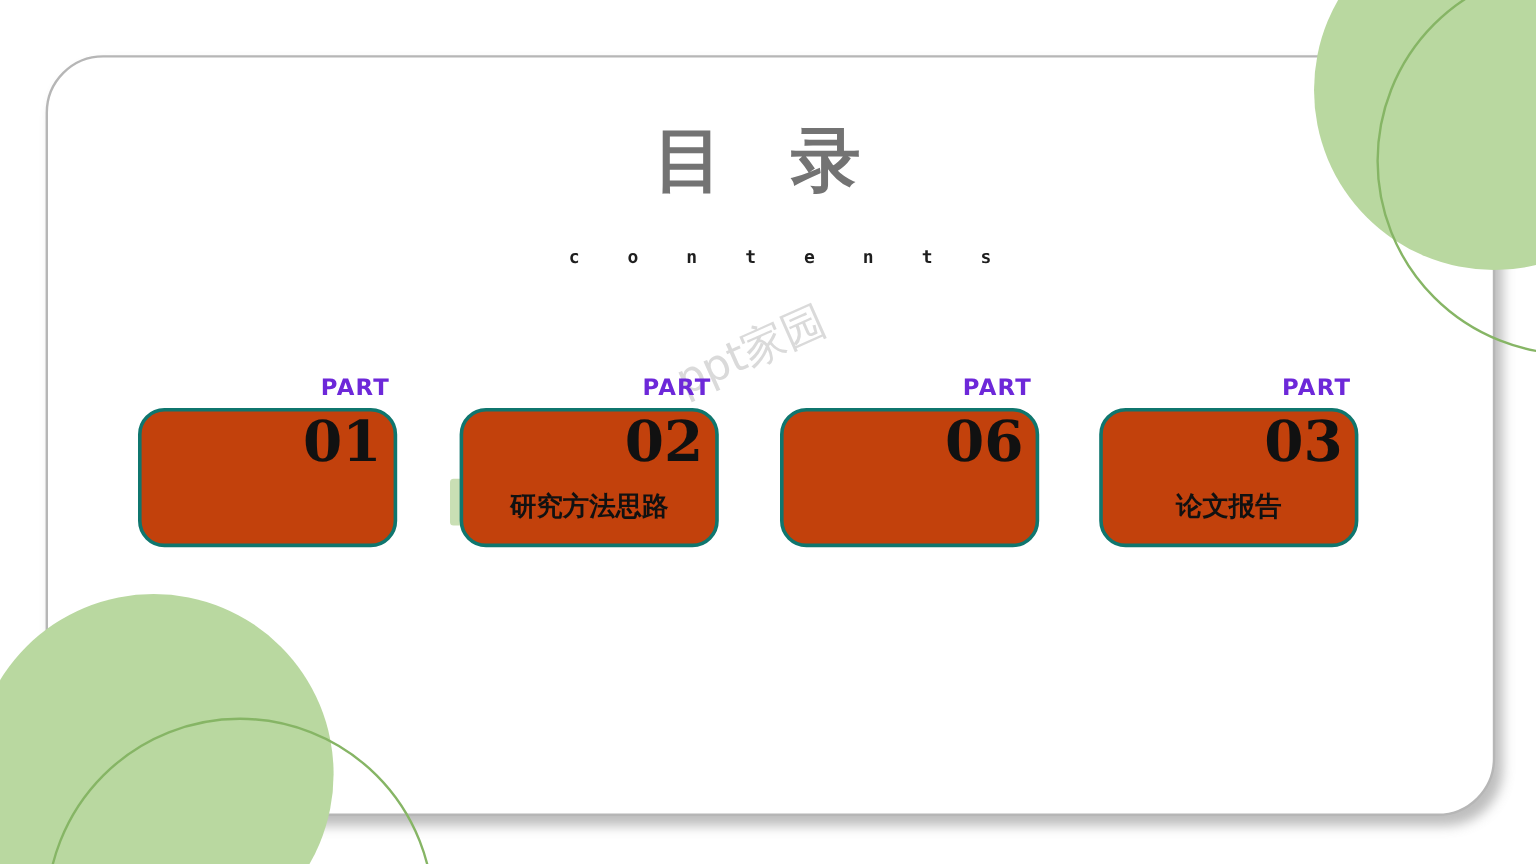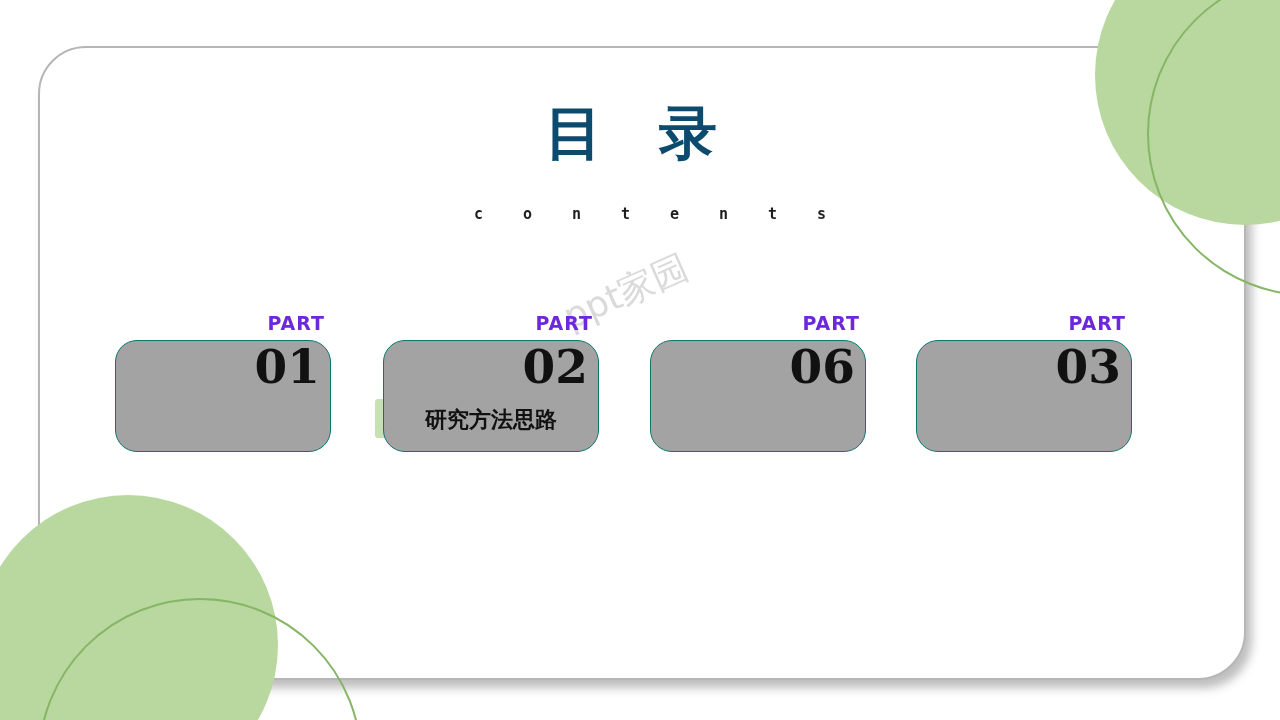--- a/index.html
+++ b/index.html
@@ -27,21 +27,21 @@
   .circle-line-tr   { left:1147px; top:-28px;  width:320px; height:320px; border:2px solid #86b565; }
   .circle-fill-bl   { left:-22px;  top:495px;  width:300px; height:300px; background:#b9d8a0; }
   .circle-line-bl   { left:38px;   top:598px;  width:320px; height:320px; border:2px solid #86b565; }
 
   
   .title {
     position:absolute; left:0; right:0; top:95px;
     text-align:center;
     font-size:58px; font-weight:bold;
     letter-spacing:18px;
-    color:#0c4a6e;
+    color:#737373;
     font-family:"DejaVu Serif", serif;
   }
   .subtitle {
     position:absolute; left:0; right:0; top:205px;
     text-align:center;
     font-size:15px; font-weight:bold;
     letter-spacing:40px; text-indent:40px;
     color:#1e1e1e;
     font-family:"DejaVu Sans Mono", monospace;
     padding-left:20px;
@@ -64,22 +64,22 @@
 
   .part-label {
     height:34px; line-height:34px;
     text-align:right; padding-right:6px;
     font-size:19px; font-weight:bold;
     letter-spacing:1px; color:#6d28d9;
   }
   .part-box {
     position:relative;
     height:110px;
-    background:#a3a3a3;
-    border:1px solid #0f766e;
+    background:#c2410c;
+    border:3px solid #0f766e;
     border-radius:22px;
   }
   .part-number {
     position:absolute; top:2px; right:10px;
     font-size:47px; font-weight:800; line-height:1.0;
     color:#111111;
     font-family:"DejaVu Serif", serif;
   }
   .part-title {
     position:absolute; left:0; right:0; bottom:16px;
@@ -131,14 +131,15 @@
   <div class="part-label">PART</div>
   <div class="part-box">
     <div class="part-number">06</div>
   </div>
 </div>
 
 <div class="part p4">
   <div class="part-label">PART</div>
   <div class="part-box">
     <div class="part-number">03</div>
+    <div class="part-title">论文报告</div>
   </div>
 </div>
 
 </body></html>

